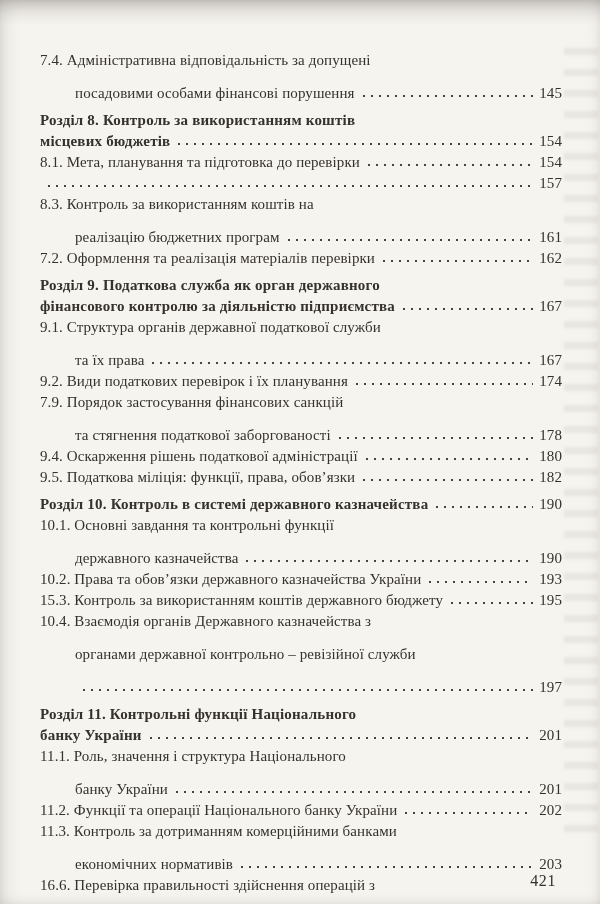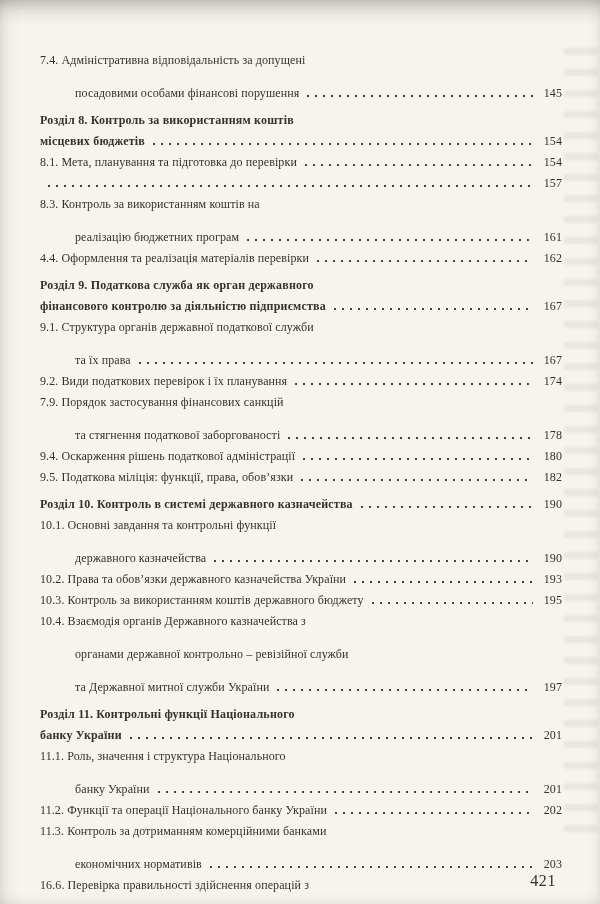--- a/index.html
+++ b/index.html
@@ -44,21 +44,21 @@
     top: 50px;
     left: 40px;
     right: 38px;
   }
   .entry { margin: 0; }
   .entry.chapter { margin-top: 6px; }
   .line {
     display: flex;
     align-items: center;
     line-height: 21px;
-    font-size: 12px;
+    font-size: 15px;
     letter-spacing: 0.1px;
   }
   .txt {
     flex: 0 1 auto;
     white-space: pre;
   }
   .entry.chapter .txt {
     font-weight: bold;
     letter-spacing: 0.2px;
   }
@@ -130,21 +130,21 @@
           <span class="txt">8.3. Контроль за використанням коштів на</span>
         </div>
         <div class="line cont">
           <span class="txt">реалізацію бюджетних програм</span>
           <span class="leader"></span>
           <span class="pg">161</span>
         </div>
       </div>
       <div class="entry item">
         <div class="line">
-          <span class="txt">4.4. Оформлення та реалізація матеріалів перевірки</span>
+          <span class="txt">7.2. Оформлення та реалізація матеріалів перевірки</span>
           <span class="leader"></span>
           <span class="pg">162</span>
         </div>
       </div>
       <div class="entry chapter">
         <div class="line">
           <span class="txt">Розділ 9. Податкова служба як орган державного</span>
         </div>
         <div class="line">
           <span class="txt">фінансового контролю за діяльністю підприємства</span>
@@ -212,34 +212,33 @@
       </div>
       <div class="entry item">
         <div class="line">
           <span class="txt">10.2. Права та обов’язки державного казначейства України</span>
           <span class="leader"></span>
           <span class="pg">193</span>
         </div>
       </div>
       <div class="entry item">
         <div class="line">
-          <span class="txt">10.3. Контроль за використанням коштів державного бюджету</span>
+          <span class="txt">15.3. Контроль за використанням коштів державного бюджету</span>
           <span class="leader"></span>
           <span class="pg">195</span>
         </div>
       </div>
       <div class="entry item">
         <div class="line">
           <span class="txt">10.4. Взаємодія органів Державного казначейства з</span>
         </div>
         <div class="line cont">
           <span class="txt">органами державної контрольно – ревізійної служби</span>
         </div>
         <div class="line cont">
-          <span class="txt">та Державної митної служби України</span>
           <span class="leader"></span>
           <span class="pg">197</span>
         </div>
       </div>
       <div class="entry chapter">
         <div class="line">
           <span class="txt">Розділ 11. Контрольні функції Національного</span>
         </div>
         <div class="line">
           <span class="txt">банку України</span>

